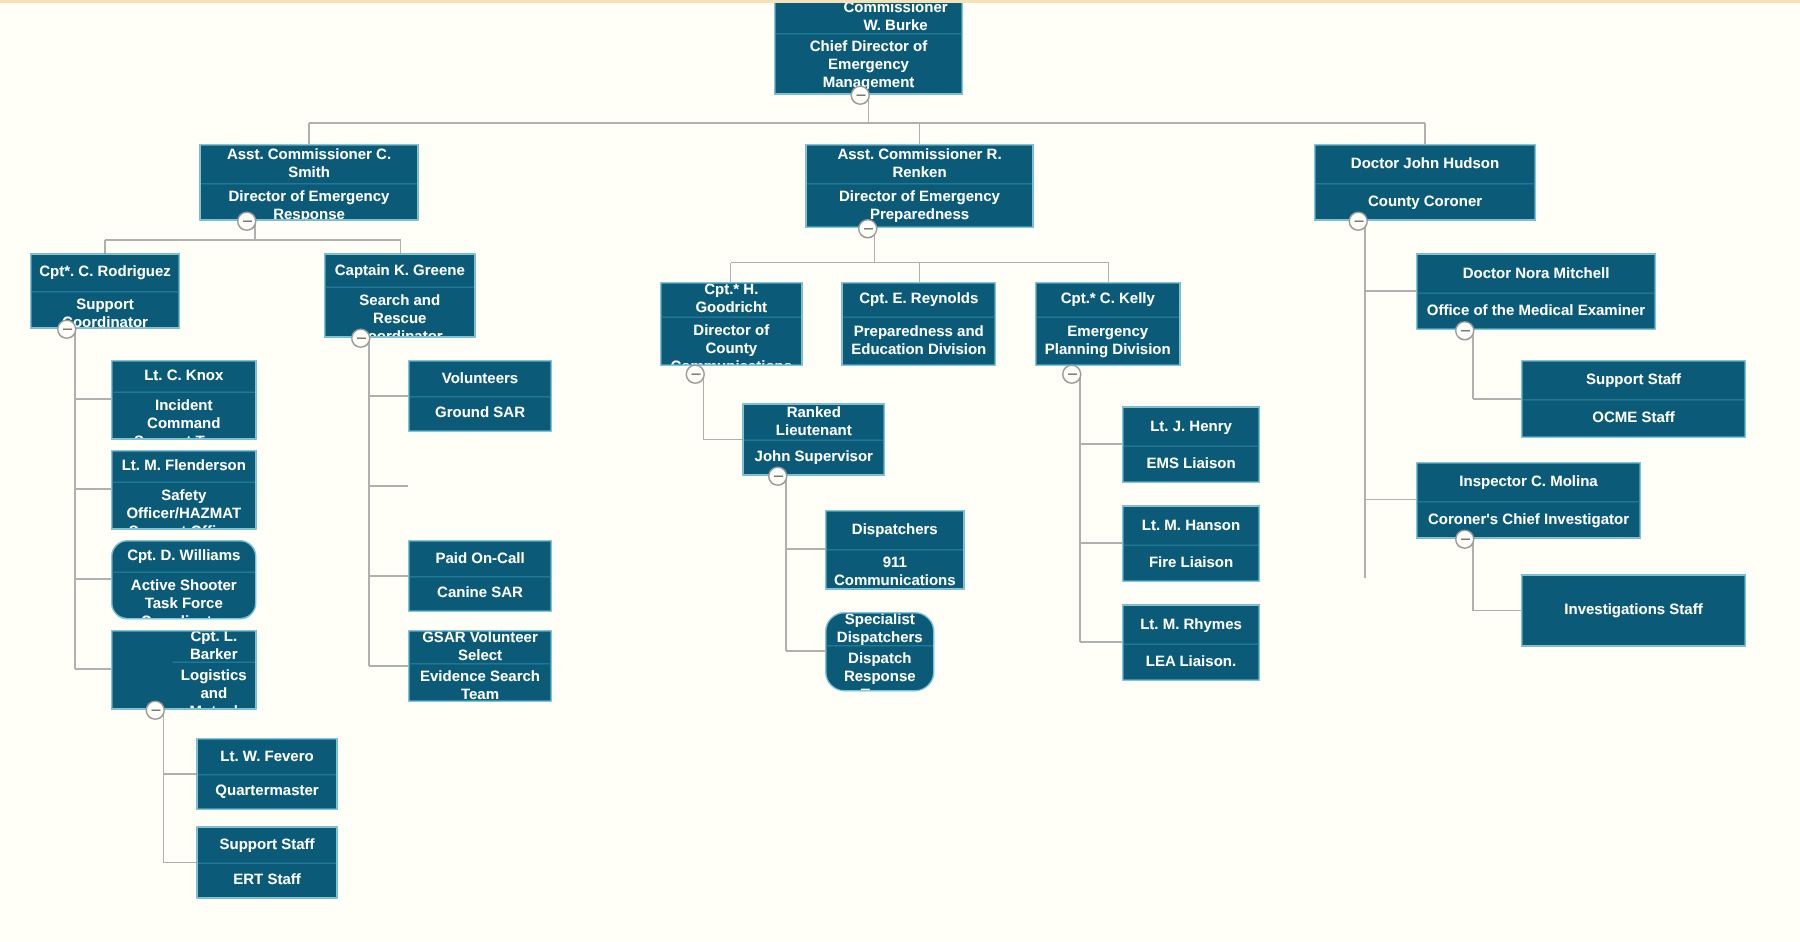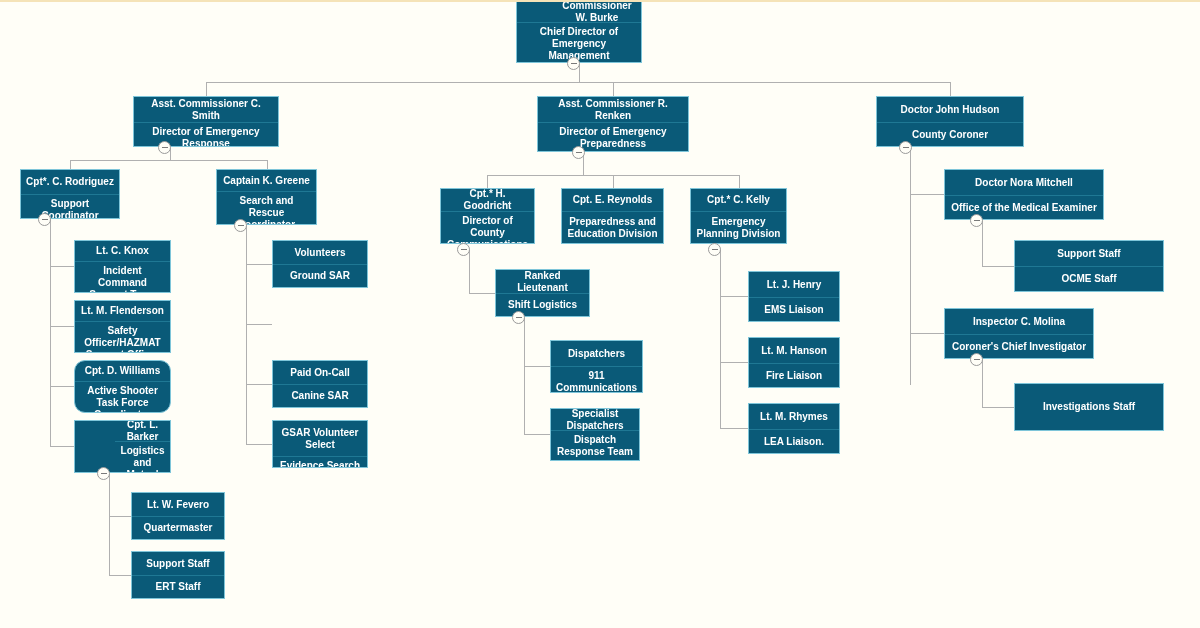--- a/index.html
+++ b/index.html
@@ -220,35 +220,35 @@
     </div>
     <div class="node" style="left: 272px; top: 240px; width: 96px; height: 48px;">
       <div class="title" style="height: 24px;">Volunteers</div>
       <div class="subtitle">Ground SAR</div>
     </div>
     <div class="node" style="left: 272px; top: 360px; width: 96px; height: 48px;">
       <div class="title" style="height: 24px;">Paid On-Call</div>
       <div class="subtitle">Canine SAR</div>
     </div>
     <div class="node" style="left: 272px; top: 420px; width: 96px; height: 48px;">
-      <div class="title" style="height: 36px;">GSAR Volunteer Select</div>
+      <div class="title" style="height: 22px;">GSAR Volunteer Select</div>
       <div class="subtitle">Evidence Search Team</div>
     </div>
     <div class="node" style="left: 495px; top: 269px; width: 95px; height: 48px;">
       <div class="title" style="height: 24px;">Ranked Lieutenant</div>
-      <div class="subtitle">Shift Logistics</div>
+      <div class="subtitle">John Supervisor</div>
     </div>
     <div class="toggle" style="left: 512px; top: 311px;">
       <span></span>
     </div>
     <div class="node" style="left: 550px; top: 340px; width: 93px; height: 53px;">
       <div class="title" style="height: 26px;">Dispatchers</div>
       <div class="subtitle">911 Communications</div>
     </div>
-    <div class="node" style="left: 550px; top: 408px; width: 90px; height: 53px;">
+    <div class="node" style="left: 550px; top: 408px; width: 73px; height: 53px; border-radius: 13px;">
       <div class="title" style="height: 22px;">Specialist Dispatchers</div>
       <div class="subtitle">Dispatch Response Team</div>
     </div>
     <div class="node" style="left: 748px; top: 271px; width: 92px; height: 51px;">
       <div class="title" style="height: 26px;">Lt. J. Henry</div>
       <div class="subtitle">EMS Liaison</div>
     </div>
     <div class="node" style="left: 748px; top: 337px; width: 92px; height: 51px;">
       <div class="title" style="height: 26px;">Lt. M. Hanson</div>
       <div class="subtitle">Fire Liaison</div>

